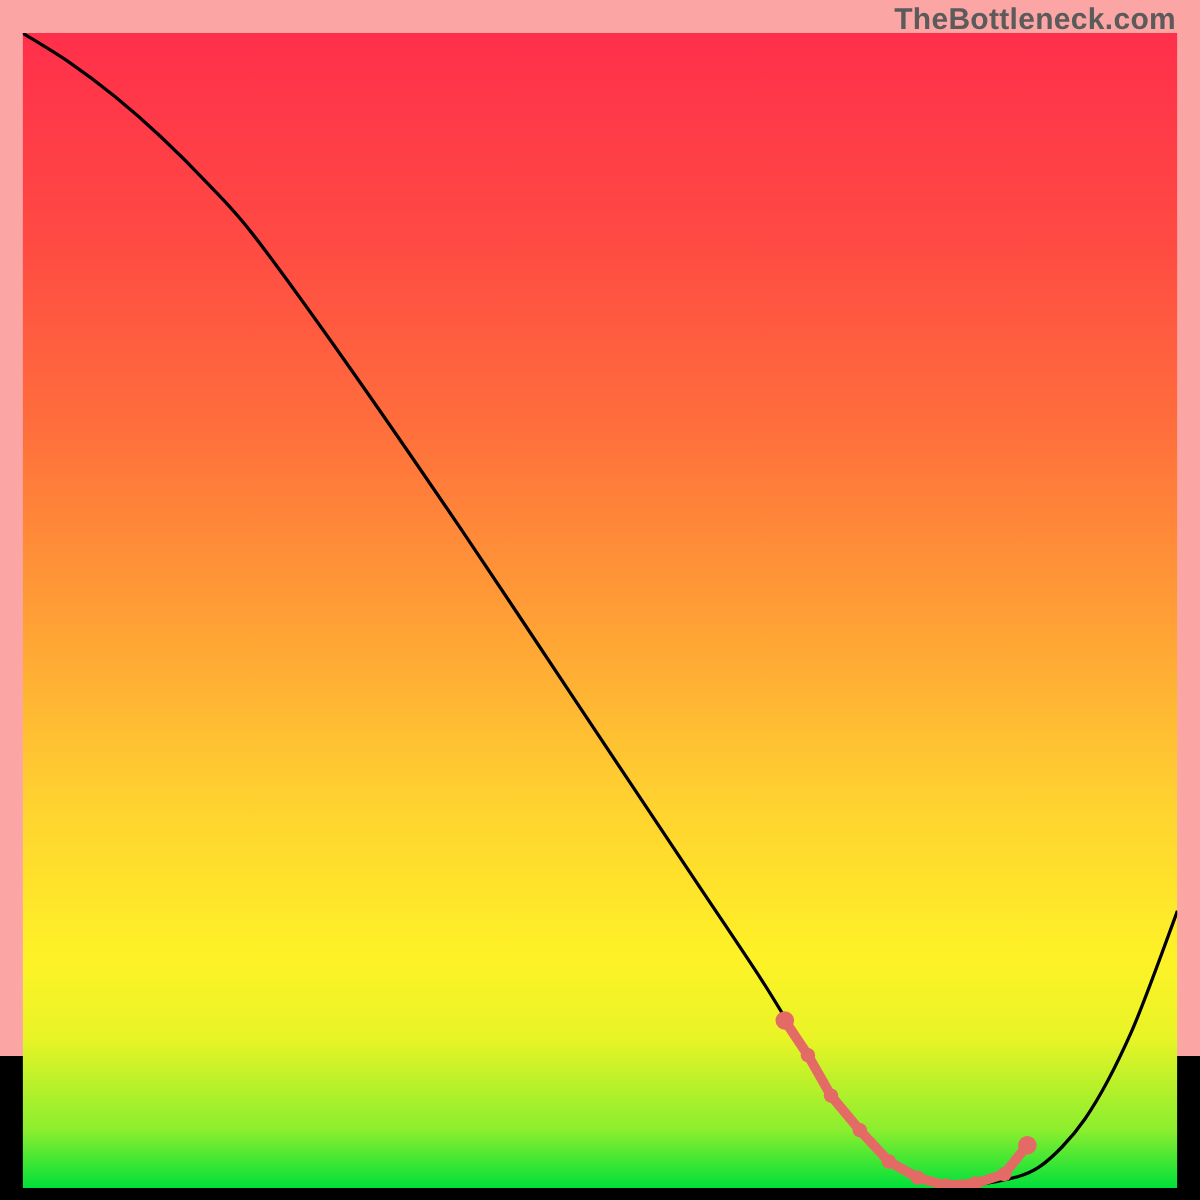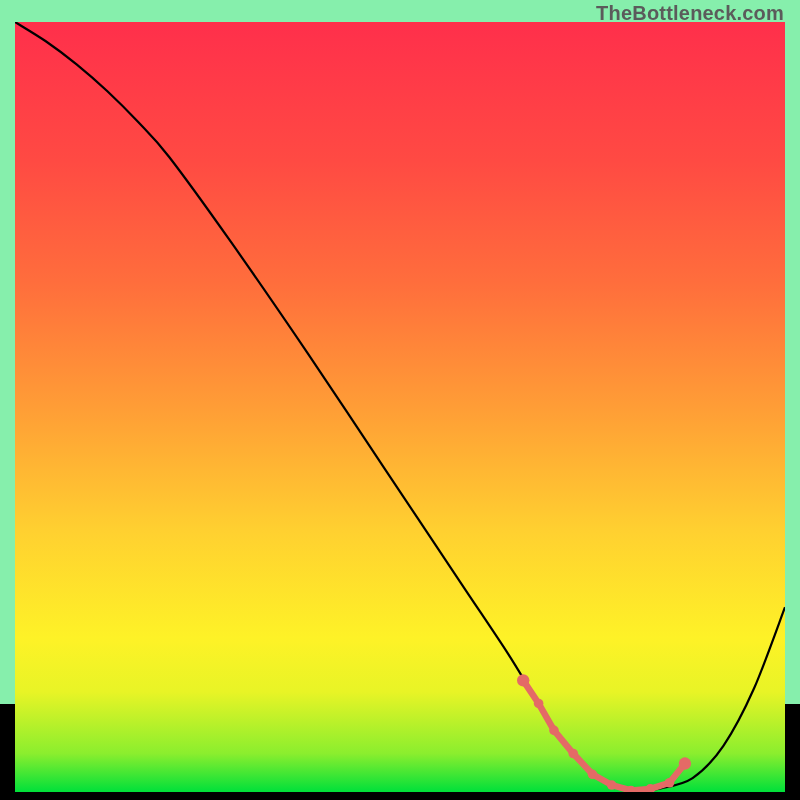--- a/index.html
+++ b/index.html
@@ -7,21 +7,21 @@
     padding: 0;
     width: 800px;
     height: 800px;
     background: #000000;
     overflow: hidden;
   }
   .stage {
     position: relative;
     width: 800px;
     height: 704px;
-    background: #86efac;
+    background: #fca5a5;
   }
   .plot-area {
     position: absolute;
     left: 15px;
     top: 22px;
     width: 770px;
     height: 770px;
     overflow: hidden;
   }
   .plot-area svg {

